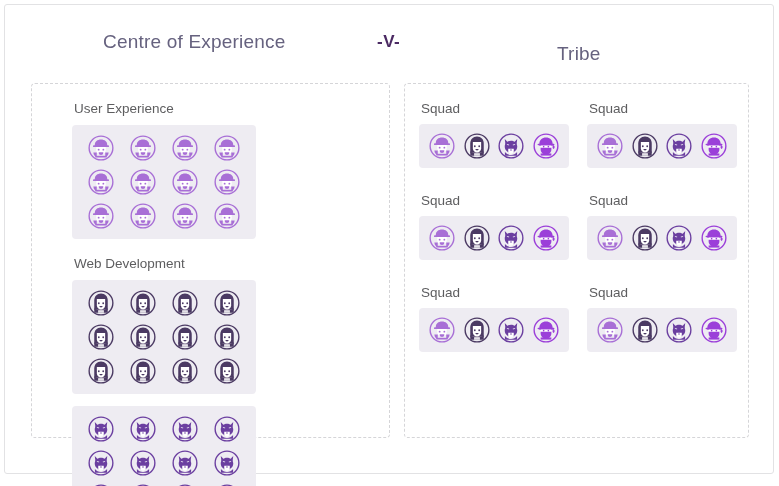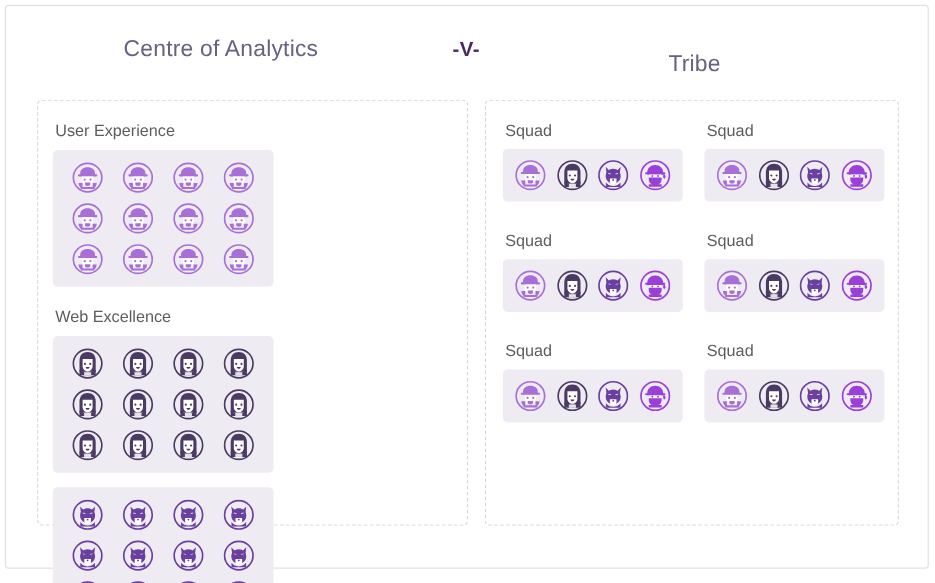--- a/index.html
+++ b/index.html
@@ -80,20 +80,21 @@
     left: 12px;
     top: 12px;
     width: 335px;
     display: flex;
     flex-wrap: wrap;
     gap: 0 14px;
   }
   .coe-group {
     width: 184px;
     margin-bottom: 12px;
+    margin-left: 28px;
   }
   .group-title {
     font-size: 13.5px;
     color: #5d5d5f;
     margin: 5px 0 9px 2px;
     white-space: nowrap;
   }
   .avatar-card {
     background: #eeecf2;
     border-radius: 4px;
@@ -135,21 +136,21 @@
   
   .avatar { display: block; width: 26px; height: 26px; }
   .avatar svg { display: block; width: 26px; height: 26px; }
 </style>
 </head>
 <body>
 
 <div class="frame">
 
   <div class="header-row">
-    <div class="hdr hdr-coe">Centre of Analytics</div>
+    <div class="hdr hdr-coe">Centre of Experience</div>
     <div class="hdr hdr-vs">-V-</div>
     <div class="hdr hdr-tribe">Tribe</div>
   </div>
 
   <div class="panel panel-left">
     <div class="coe-grid" id="coe-grid">
         <div class="coe-group">
           <div class="group-title">User Experience</div>
           <div class="avatar-card">
             <span class="avatar">
@@ -316,21 +317,21 @@
                 <circle cx="18.9" cy="18" r="1.15" fill="#a86fd6"></circle>
                 <path d="M13.2 21.1h5.6v1.5c0 1.2-1.3 2-2.8 2s-2.8-.8-2.8-2z" fill="#a86fd6"></path>
                 <path d="M6.6 21.5c.3 3.4 2.3 5.6 4.2 5.6v-5.6z" fill="#a86fd6"></path>
                 <path d="M25.4 21.5c-.3 3.4-2.3 5.6-4.2 5.6v-5.6z" fill="#a86fd6"></path>
                 <path d="M9.0 25.6h14v2.1H9.0z" fill="#a86fd6"></path>
               </svg>
             </span>
           </div>
         </div>
         <div class="coe-group">
-          <div class="group-title">Web Excellence</div>
+          <div class="group-title">Web Development</div>
           <div class="avatar-card">
             <span class="avatar">
               <svg viewBox="0 0 32 32" xmlns="http://www.w3.org/2000/svg">
                 <circle cx="16" cy="16" r="14.6" fill="none" stroke="#4b3a63" stroke-width="1.7"></circle>
                 <path d="M16 4.2c5 0 8.3 3.6 8.3 8.6v11.6H7.7V12.8C7.7 7.8 11 4.2 16 4.2z" fill="#4b3a63"></path>
                 <path d="M10.9 11.2h10.2v7.6c0 2.9-2.3 5.2-5.1 5.2s-5.1-2.3-5.1-5.2z" fill="#fff"></path>
                 <circle cx="13.3" cy="16.3" r="1.1" fill="#4b3a63"></circle>
                 <circle cx="18.7" cy="16.3" r="1.1" fill="#4b3a63"></circle>
                 <path d="M14 19.6h4c0 1.1-.9 1.8-2 1.8s-2-.7-2-1.8z" fill="#4b3a63"></path>
                 <path d="M16 5.2c2.4 0 4.4 1.2 5.4 3H10.6c1-1.8 3-3 5.4-3z" fill="#4b3a63"></path>

